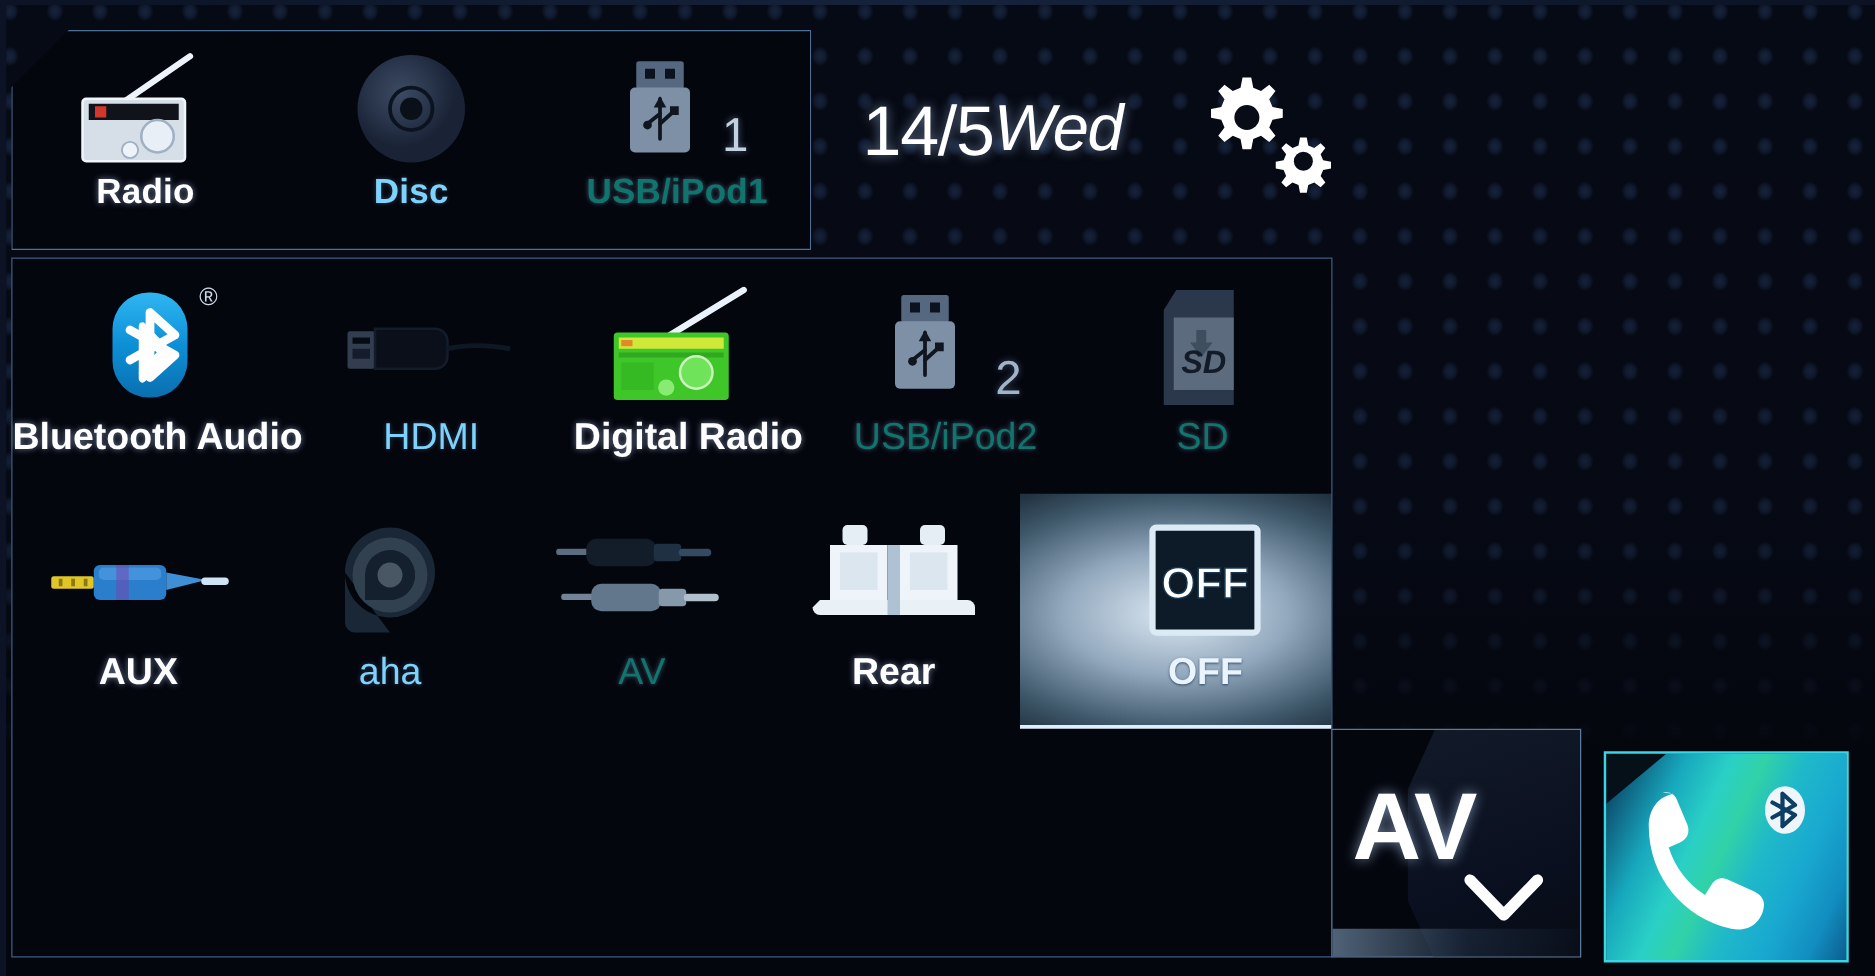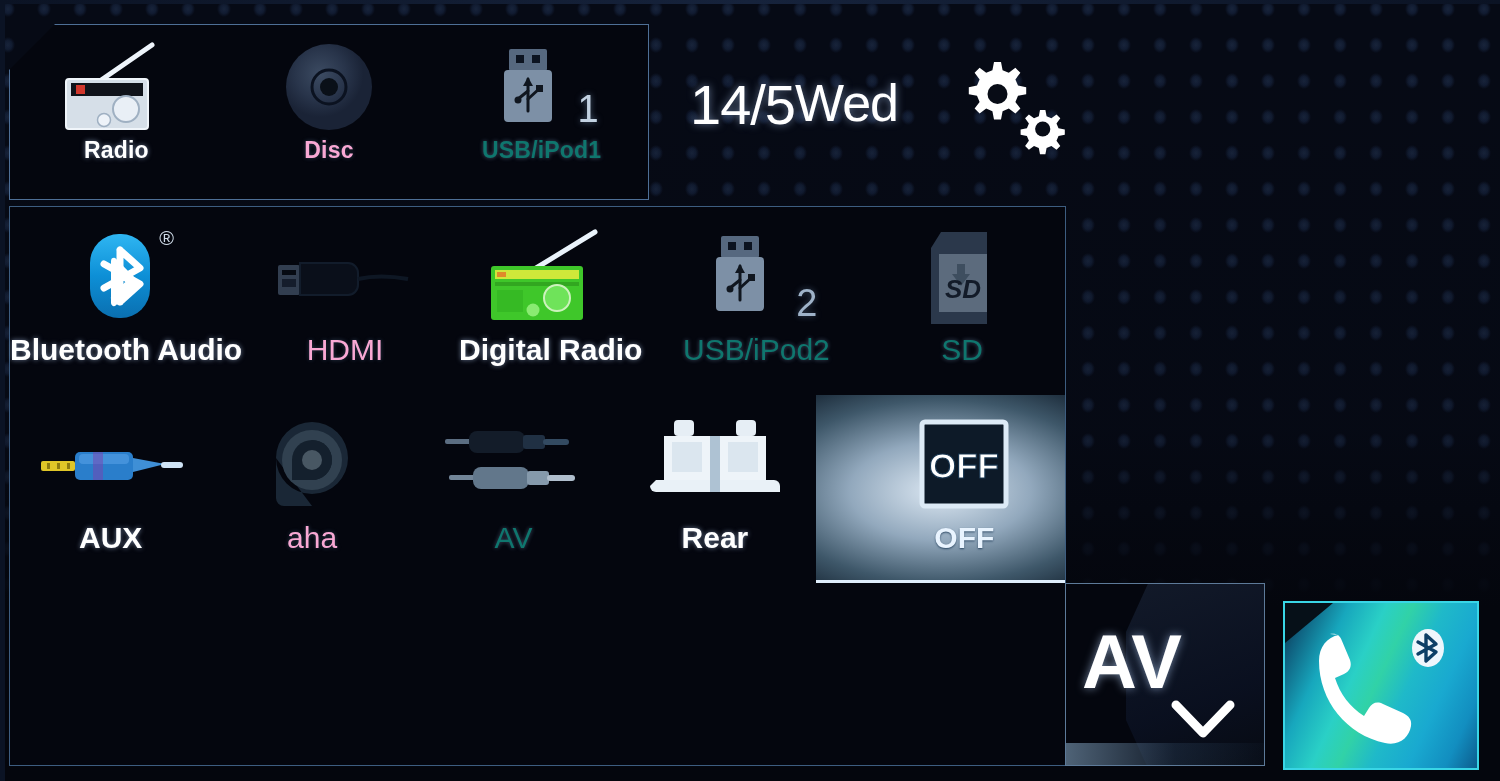--- a/index.html
+++ b/index.html
@@ -42,40 +42,40 @@
   }
   #topbar-inner { position:absolute; inset:0; display:flex; }
   .topcell {
     flex:1; position:relative;
     display:flex; flex-direction:column;
     align-items:center; justify-content:flex-start;
     padding-top:14px;
   }
   .topcell .ticon { height:96px; display:flex; align-items:center; justify-content:center; position:relative; }
   .topcell .tlabel {
-    font-size:23px; font-weight:bold; letter-spacing:.2px;
+    font-size:28px; font-weight:bold; letter-spacing:.2px;
     line-height:1; margin-top:4px;
   }
   .lab-on  { color:#ffffff; text-shadow:0 0 5px rgba(190,215,255,.55); }
-  .lab-dim { color:#f9a8d4; text-shadow:0 0 4px rgba(110,140,180,.4);text-align:right; }
+  .lab-dim { color:#7dd3fc; text-shadow:0 0 4px rgba(110,140,180,.4);text-align:right; }
   .lab-mid { color:#0f766e; text-shadow:0 0 4px rgba(140,170,210,.45); }
 
   
   #clock {
     position:absolute; left:690px; top:28px; width:800px; height:150px;
     display:flex; align-items:center; z-index:5;
   }
   #datecol {
     display:flex; flex-direction:row; align-items:flex-start;
     color:#ffffff; line-height:.98; margin-right:24px; padding-top:4px;
   }
   #dmd { font-size:56px; font-weight:normal; letter-spacing:-1px;
          text-shadow:0 0 9px rgba(180,210,255,.55); }
   #dow { font-size:52px; font-weight:normal; letter-spacing:-1px;
-         text-shadow:0 0 9px rgba(180,210,255,.55); }
+         text-shadow:0 0 9px rgba(180,210,255,.55);font-style:italic; }
   #timetxt {
     font-size:128px; font-weight:300; color:#ffffff; letter-spacing:2px;
     line-height:1; text-shadow:0 0 14px rgba(175,205,255,.6);
     font-family:"Liberation Sans", sans-serif;
   }
   #gears { margin-left:26px; position:relative; width:120px; height:110px; }
 
   
   #srcpanel {
     position:absolute; left:9px; top:206px; width:1057px; height:560px;

